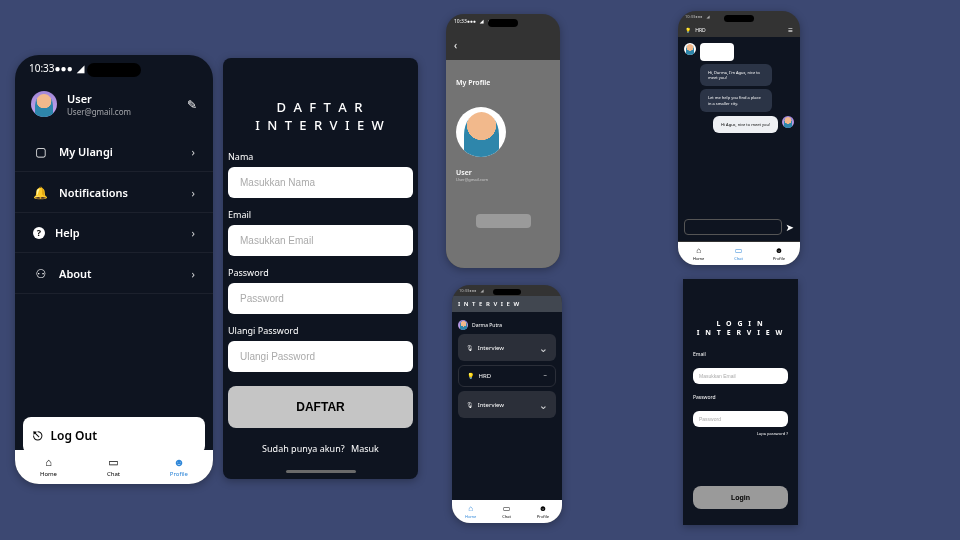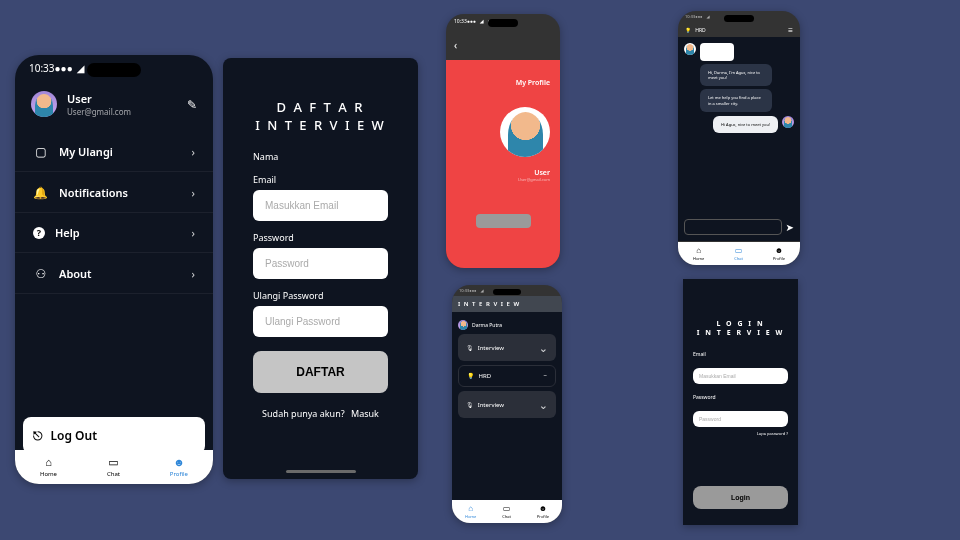--- a/index.html
+++ b/index.html
@@ -76,22 +76,23 @@
     <div class="tab"><span class="ti">▭</span><span>Chat</span></div>
     <div class="tab active"><span class="ti">☻</span><span>Profile</span></div>
   </div>
 </div>
 
 <div class="phone" style="left:223px;top:58px;width:195px;height:421px;border-radius:8px">
   <div style="text-align:center;font-size:13px;letter-spacing:2px;font-weight:500;padding:40px 0 6px">
     <div>D A F T A R</div>
     <div>I N T E R V I E W</div>
   </div>
-  <div style="padding:0 30px">
+  <div style="padding:0 5px">
     <div class="field-lbl">Nama</div>
+    <input placeholder="Masukkan Nama" style="">
     <div class="field-lbl">Email</div>
     <input placeholder="Masukkan Email" style="">
     <div class="field-lbl">Password</div>
     <input type="password" placeholder="Password" style="">
     <div class="field-lbl">Ulangi Password</div>
     <input type="password" placeholder="Ulangi Password" style="">
     <div style="height:14px"></div>
     <button class="btn">DAFTAR</button>
     <div style="text-align:center;font-size:9px;margin-top:14px">
       <span>Sudah punya akun?</span>
@@ -105,21 +106,21 @@
   <div class="notch" style="top:5px;width:30px;height:8px"></div>
   <div class="status" style="font-size:5px;padding:4px 8px">
     <span>10:33</span>
     <span class="right">
         <span>●●●</span>
         <span>◢</span>
         <span>■</span>
       </span>
   </div>
   <div style="padding:4px 8px"><span style="font-size:10px">‹</span></div>
-  <div style="background:#ef4444;margin-top:2px;height:200px;padding:10px;text-align:right">
+  <div style="background:#737373;margin-top:2px;height:200px;padding:10px;text-align:left">
     <div style="font-size:7px;font-weight:600;margin:8px 0 20px">My Profile</div>
     <span class="avatar" style="width:50px;height:50px;background:#fff"></span>
     <div style="font-size:7px;font-weight:600;margin-top:6px">User</div>
     <div style="font-size:4px;opacity:.6">User@gmail.com</div>
     <div style="width:55px;height:14px;background:#9a9a9a;border-radius:4px;margin:32px auto 0"></div>
   </div>
 </div>
 
 <div class="phone" style="left:452px;top:285px;width:110px;height:238px;background:#333;border-radius:18px">
   <div class="notch" style="top:4px;width:28px;height:6px"></div>

